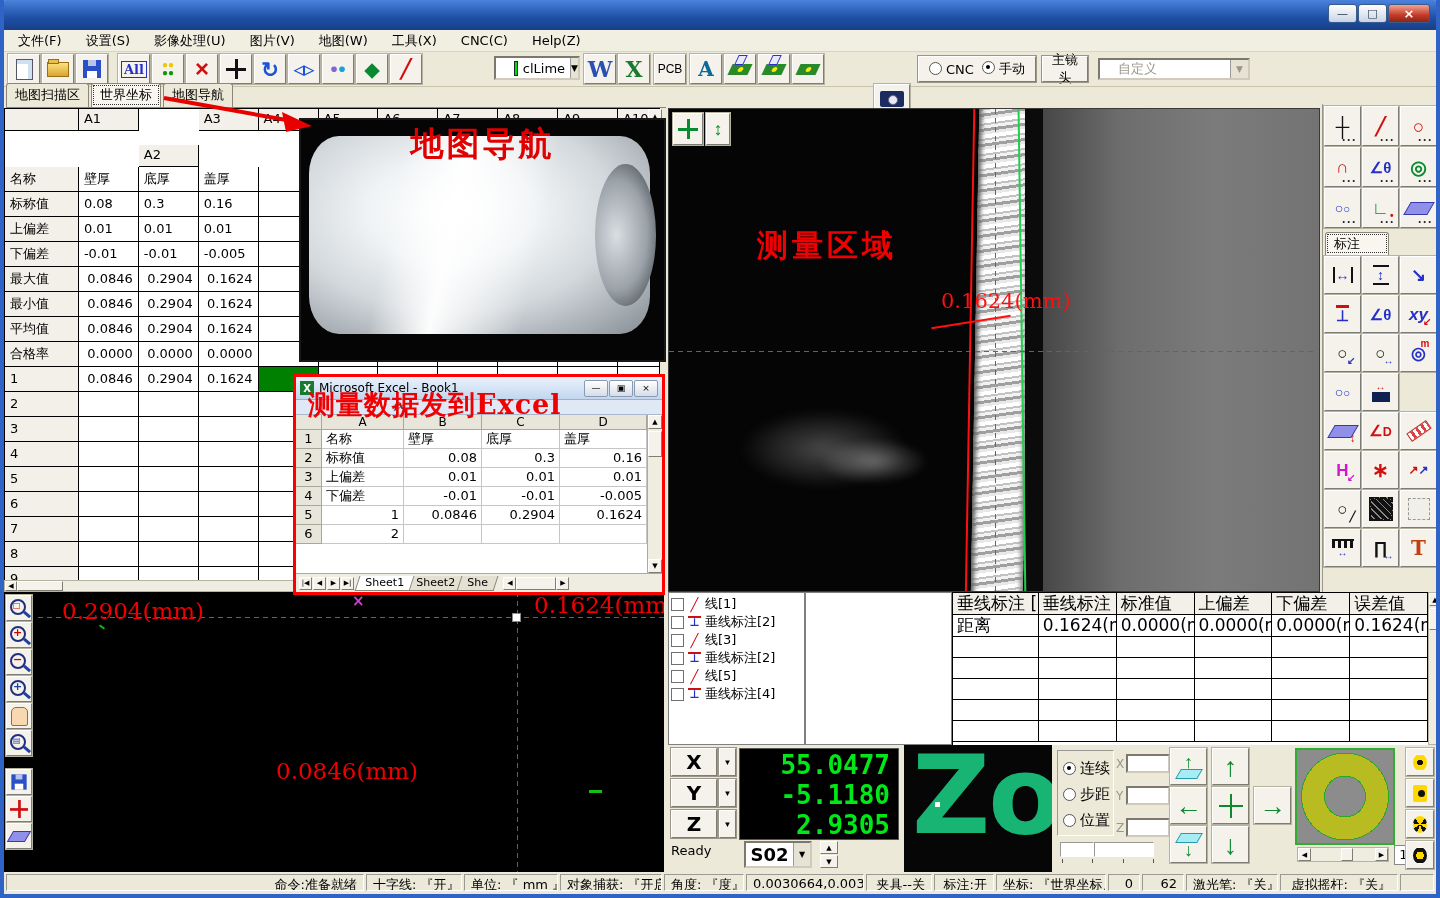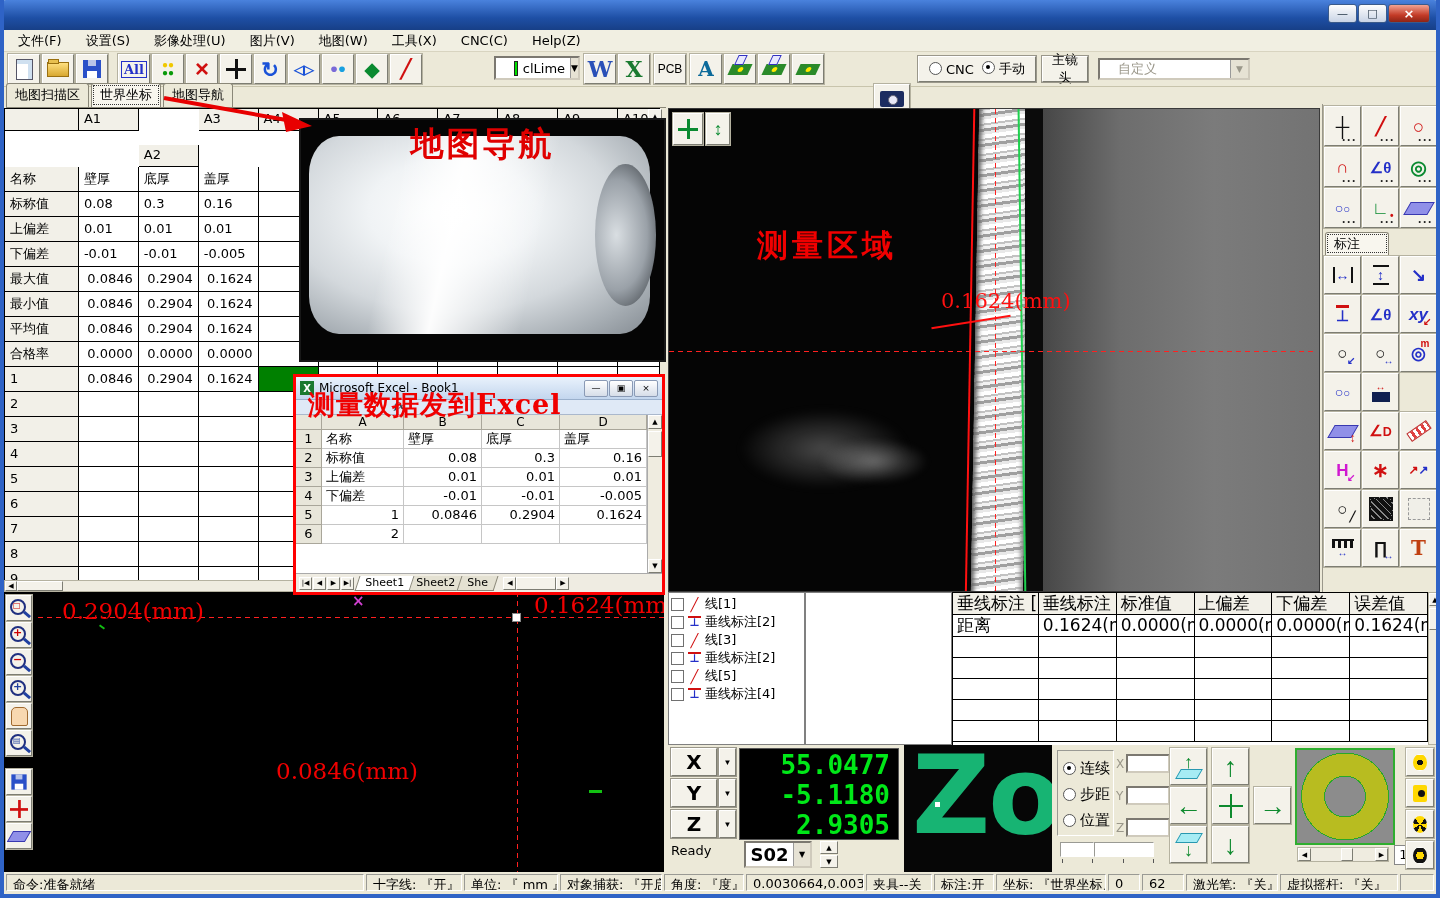--- a/index.html
+++ b/index.html
@@ -169,21 +169,21 @@
   #lightval{position:absolute;left:342px;top:100px;width:34px;height:20px;background:#fff;border:1px solid #888;font-size:13px;text-align:right;padding:1px 3px;box-sizing:border-box;}
   .rb{position:absolute;left:354px;width:28px;height:28px;background:#f4f2ea;border:1px solid;border-color:#fff #7d7d73 #7d7d73 #fff;outline:1px solid #b5b2a0;display:flex;align-items:center;justify-content:center;box-sizing:border-box;}
   .rb i{display:block;width:17px;height:17px;border-radius:50%;}
   .rb.rb1 i{background:radial-gradient(circle,#111 0 3px,#ffd800 3px 8px,#fff 8px);}
   .rb.rb2 i{border-radius:2px;background:#ffd800;position:relative;}
   .rb.rb2 i::after{content:'';position:absolute;left:5px;top:5px;width:7px;height:7px;border-radius:50%;background:#111;}
   .rb.rb3 i{background:conic-gradient(#ffd800 0 40deg,#111 40deg 80deg,#ffd800 80deg 120deg,#111 120deg 160deg,#ffd800 160deg 200deg,#111 200deg 240deg,#ffd800 240deg 280deg,#111 280deg 320deg,#ffd800 320deg);}
   .rb.rb4 i{background:radial-gradient(circle,#ffd800 0 4px,#111 4px 8px,#fff 8px);}
   
   #statusbar{left:0;top:872px;width:1432px;height:22px;background:#ece9d8;display:flex;gap:2px;padding:2px 2px 0 2px;box-sizing:border-box;}
-  .seg{border:1px solid;border-color:#9a9a94 #fff #fff #9a9a94;padding:1px 6px;font-size:13px;white-space:nowrap;overflow:hidden;box-sizing:border-box;height:17px;}
+  .seg{border:1px solid;border-color:#9a9a94 #fff #fff #9a9a94;padding:1px 6px;font-size:13px;white-space:nowrap;overflow:hidden;box-sizing:border-box;height:17px;text-align:right;}
   
   .ic-page{display:inline-block;width:15px;height:19px;background:#fff;border:1px solid #556;box-shadow:inset -4px 4px 0 #cfe0f0;}
   .ic-folder{display:inline-block;width:20px;height:13px;background:linear-gradient(#ffe080,#d8a830);border:1px solid #9a7010;position:relative;}
   .ic-folder::before{content:'';position:absolute;left:0;top:-4px;width:9px;height:3px;background:#e8c050;border:1px solid #9a7010;}
   .ic-floppy{display:inline-block;width:18px;height:18px;background:#2a50c8;position:relative;}
   .ic-floppy::before{content:'';position:absolute;left:4px;bottom:0;width:10px;height:7px;background:#fff;}
   .ic-floppy::after{content:'';position:absolute;left:5px;top:0;width:8px;height:6px;background:#b8c4e8;}
   .boxedall{border:1px solid #2430c8;color:#2430c8;font:bold 13px "DejaVu Serif",serif;padding:0 2px;}
   .wicon{color:#2a50b8;font:bold 22px "DejaVu Serif",serif;}
   .xicon{color:#1a7a30;font:bold 22px "DejaVu Serif",serif;}

